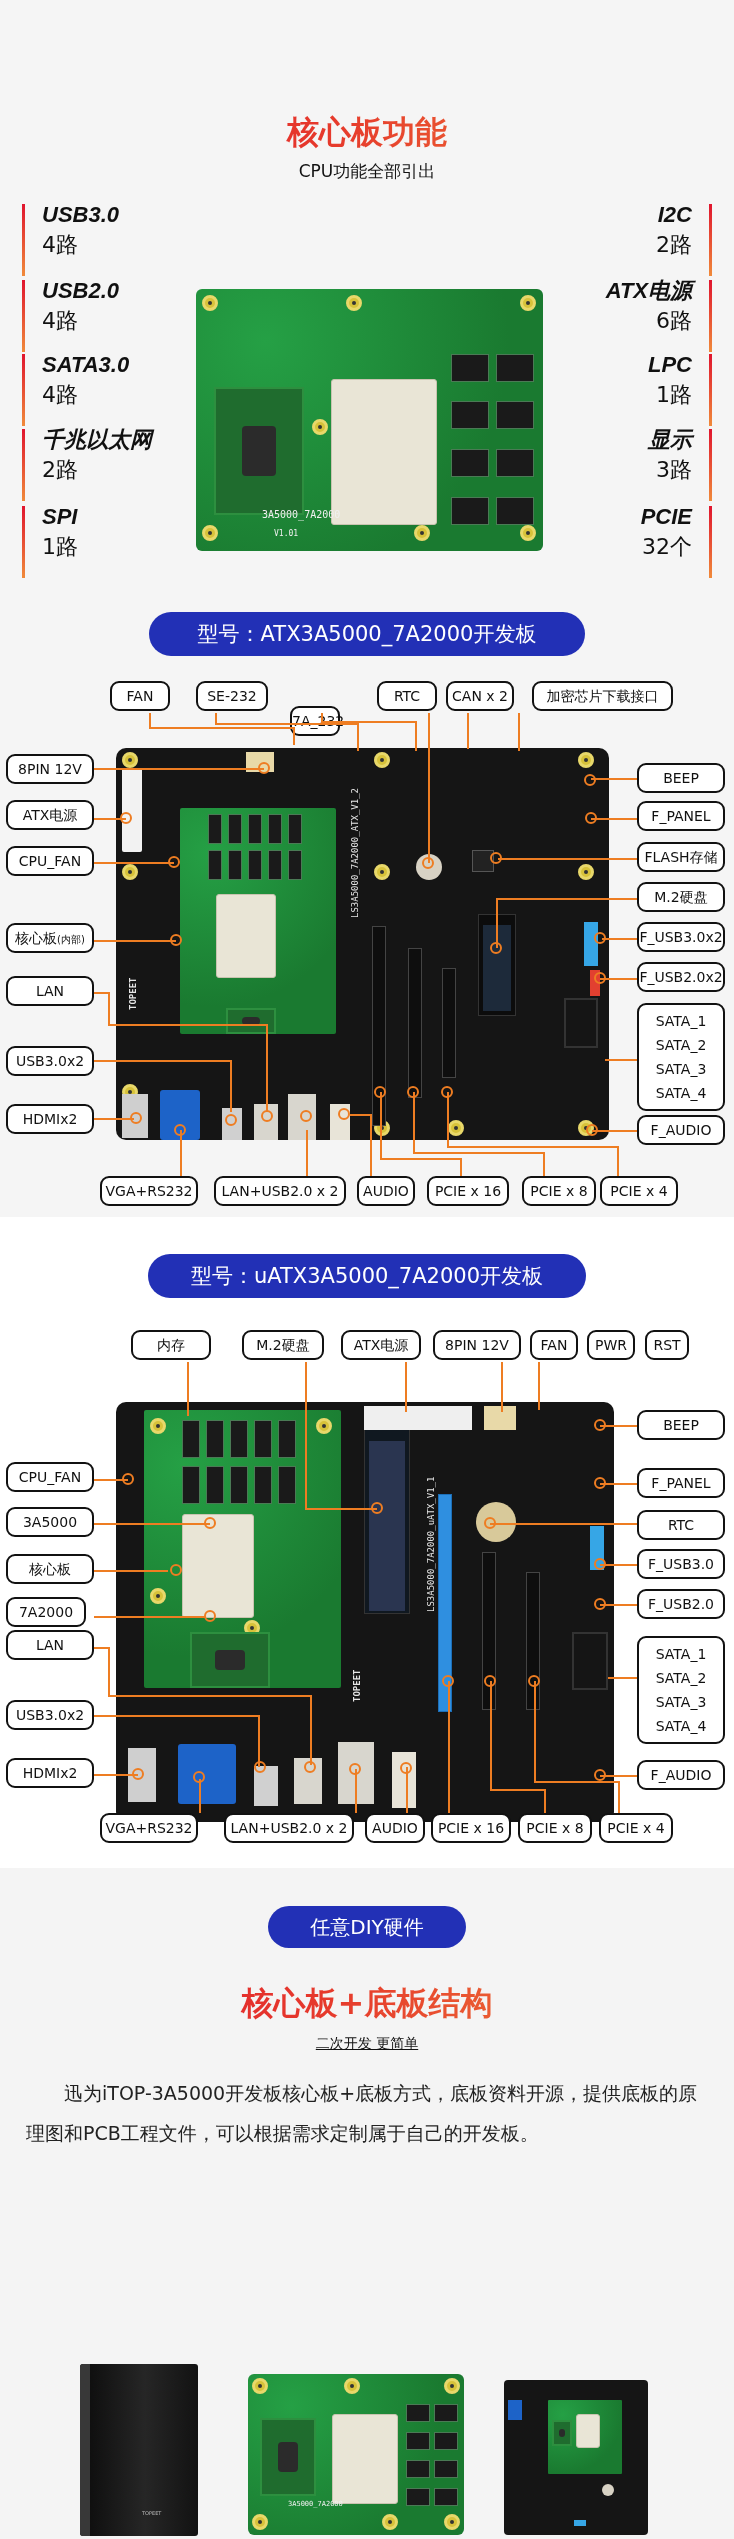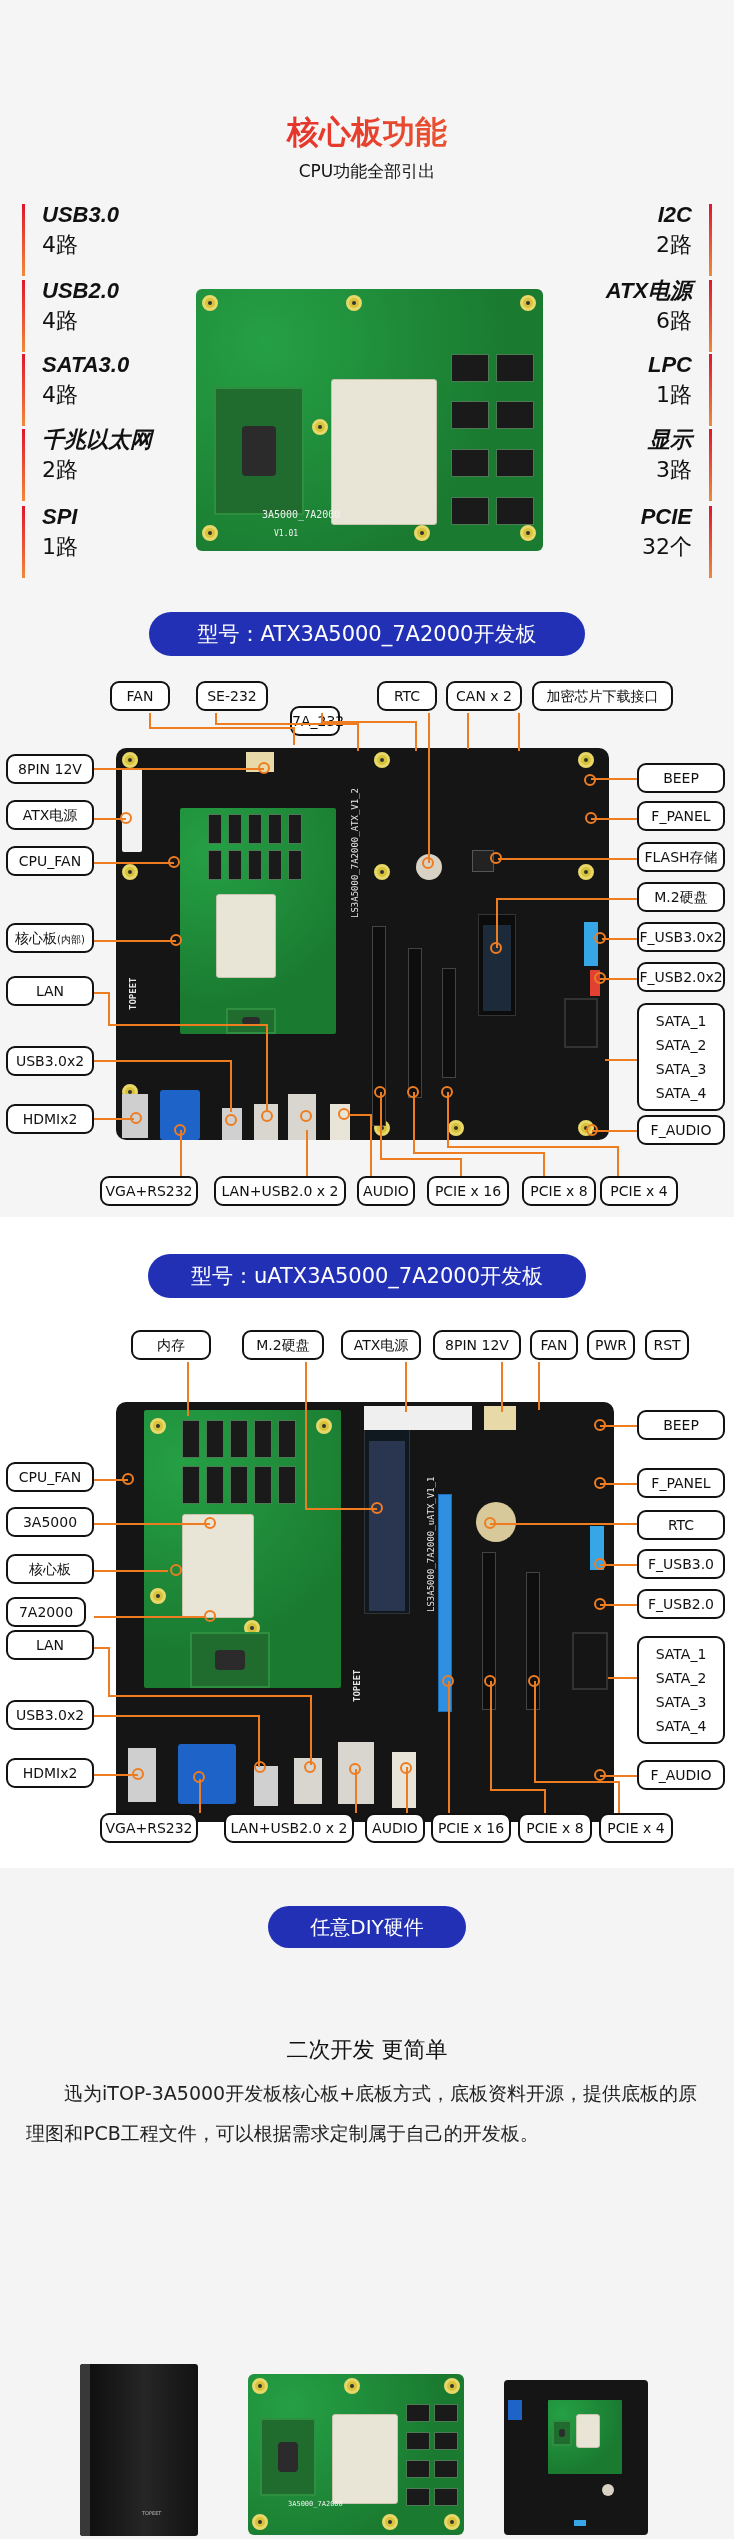--- a/index.html
+++ b/index.html
@@ -133,21 +133,21 @@
     <div class="silk" style="left:66px;top:220px;font-size:10px;color:#f0f0f0;">3A5000_7A2000</div>
     <div class="silk" style="left:78px;top:240px;font-size:8px;color:#f0f0f0;">V1.01</div>
   </div>
 
   <div class="pill" style="top:612px;width:436px;height:44px;line-height:44px;font-size:21px;">型号：ATX3A5000_7A2000开发板</div>
 
   <div class="tag" style="left:110px;top:681px;width:60px;">FAN</div>
   <div class="tag" style="left:196px;top:681px;width:72px;">SE-232</div>
   <div class="tag" style="left:290px;top:706px;width:50px;">7A_232</div>
   <div class="tag" style="left:377px;top:681px;width:60px;">RTC</div>
-  <div class="tag" style="left:446px;top:681px;width:76px;">CAN x 2</div>
+  <div class="tag" style="left:446px;top:681px;width:68px;">CAN x 2</div>
   <div class="tag" style="left:532px;top:681px;width:141px;">加密芯片下载接口</div>
 
   <div class="pcb black" style="left:116px;top:748px;width:493px;height:392px;">
     <div class="hole" style="left:6px;top:4px;"></div>
       <div class="hole" style="left:258px;top:4px;"></div>
       <div class="hole" style="left:462px;top:4px;"></div>
     <div class="hole" style="left:6px;top:116px;"></div>
       <div class="hole" style="left:258px;top:116px;"></div>
       <div class="hole" style="left:462px;top:116px;"></div>
     <div class="hole" style="left:6px;top:336px;"></div>
@@ -422,21 +422,22 @@
   <div class="dot" style="left:132px;top:551px;"></div>
     <div class="dot" style="left:193px;top:554px;"></div>
     <div class="dot" style="left:254px;top:544px;"></div>
     <div class="dot" style="left:304px;top:544px;"></div>
     <div class="dot" style="left:349px;top:546px;"></div>
     <div class="dot" style="left:400px;top:545px;"></div>
 </div>
 
 <div class="section s3">
   <div class="pill" style="top:38px;width:198px;height:42px;line-height:42px;font-size:20px;">任意DIY硬件</div>
-  <div class="subtitle" style="top:167px;font-size:22px;">二次开发 更简单</div>
+  <div class="grad-title" style="top:115px;font-size:32px;line-height:40px;">核心板+底板结构</div>
+  <div class="subtitle" style="top:167px;font-size:14px;text-decoration:underline;">二次开发 更简单</div>
   <div class="para" style="top:205px;">迅为iTOP-3A5000开发板核心板+底板方式，底板资料开源，提供底板的原理图和PCB工程文件，可以根据需求定制属于自己的开发板。</div>
 
 
   <div style="position:absolute;left:80px;top:492px;width:118px;height:182px;">
     <div style="position:absolute;left:0;top:4px;width:118px;height:172px;background:linear-gradient(90deg,#0b0b0b 0%,#262626 55%,#121212 100%);border-radius:3px;"></div>
     <div style="position:absolute;left:0;top:4px;width:10px;height:172px;background:#383838;border-radius:3px 0 0 3px;"></div>
     <div style="position:absolute;left:62px;top:150px;font-size:5px;color:#bbb;">TOPEET</div>
   </div>
 
   <div class="pcb green" style="left:248px;top:506px;width:216px;height:161px;">

